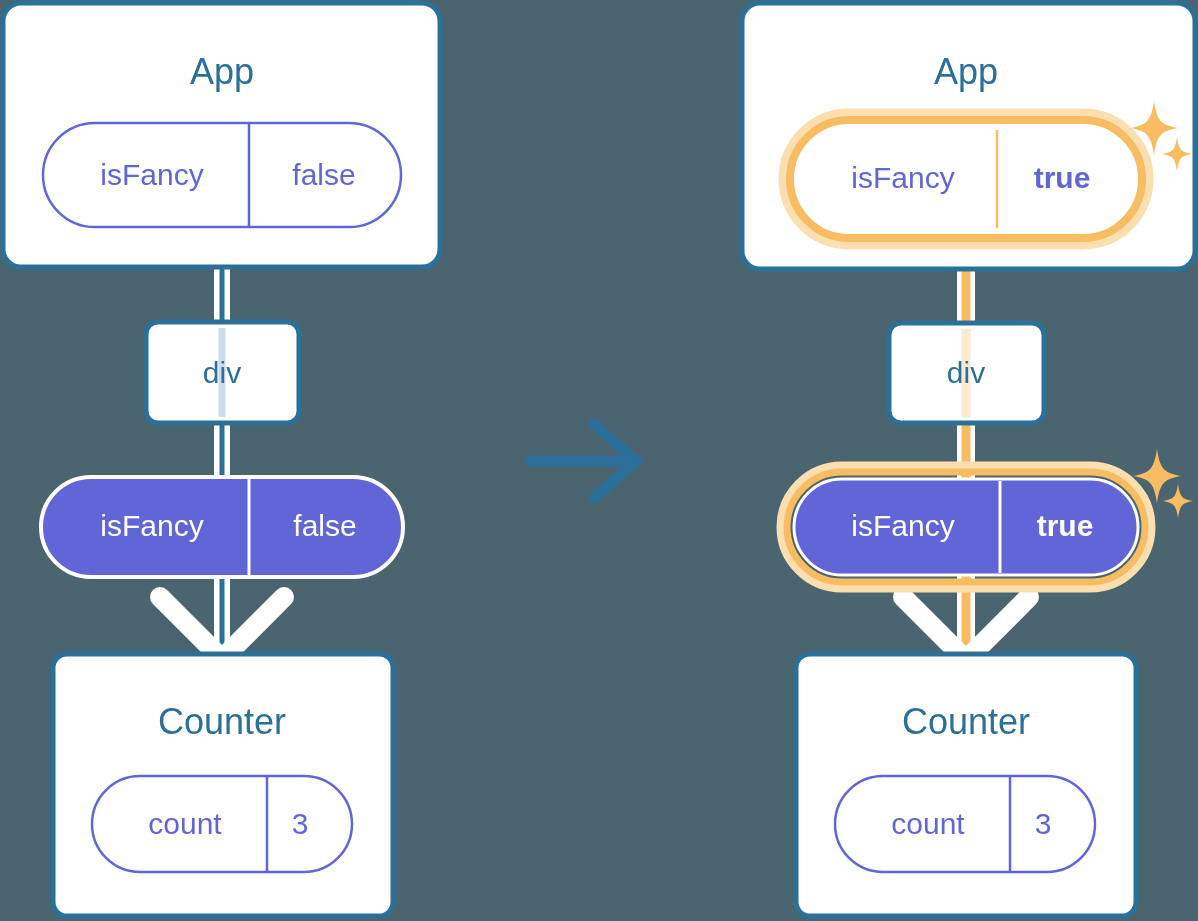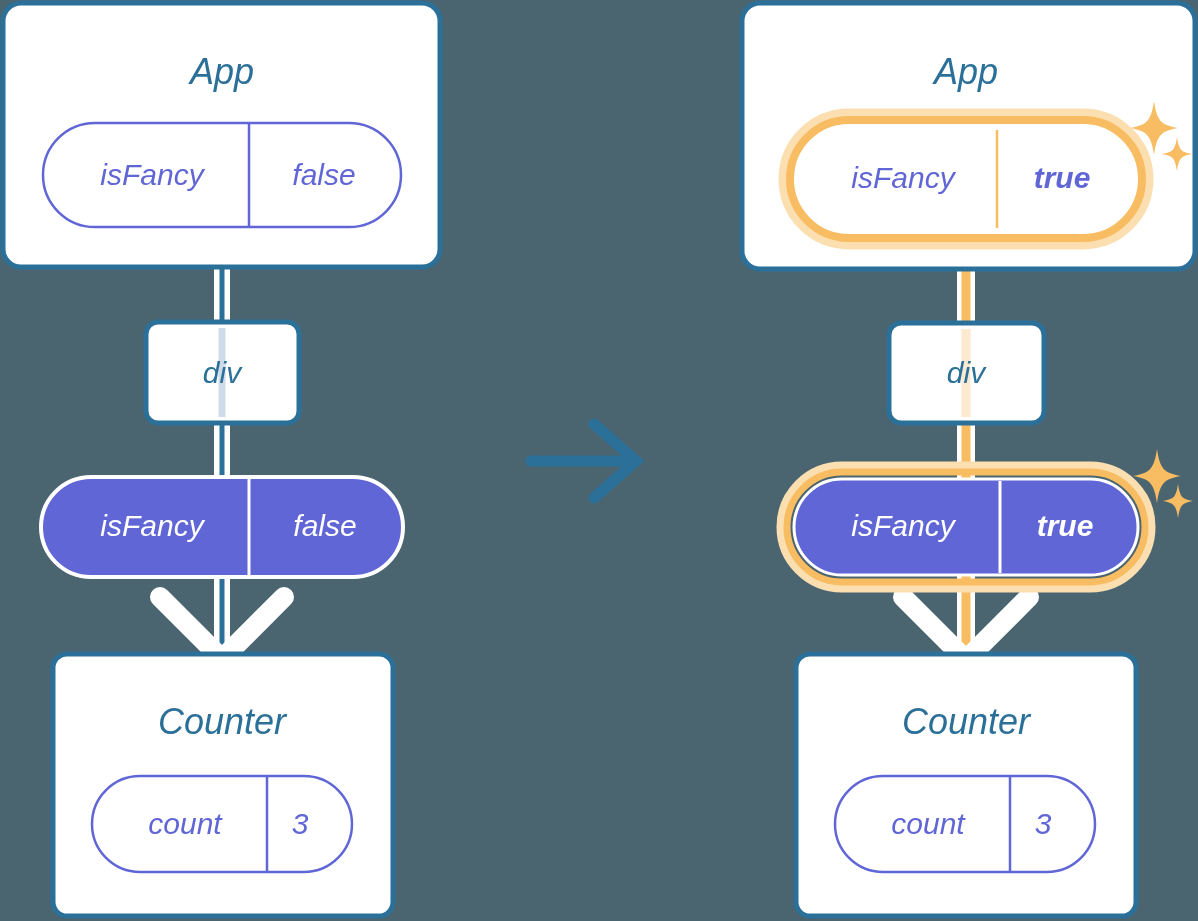--- a/index.html
+++ b/index.html
@@ -11,21 +11,20 @@
     width: 1198px;
     height: 921px;
     font-family: "Liberation Sans", sans-serif;
     overflow: hidden;
   }
   #stage {
     position: relative;
     width: 1198px;
     height: 921px;
     background: #4b6570;
-    font-style: italic;
   }
   #svg-root {
     position: absolute;
     inset: 0;
     width: 1198px;
     height: 921px;
   }
   .node-text {
     fill: #2b7099;
     font-family: "Liberation Sans", sans-serif;

